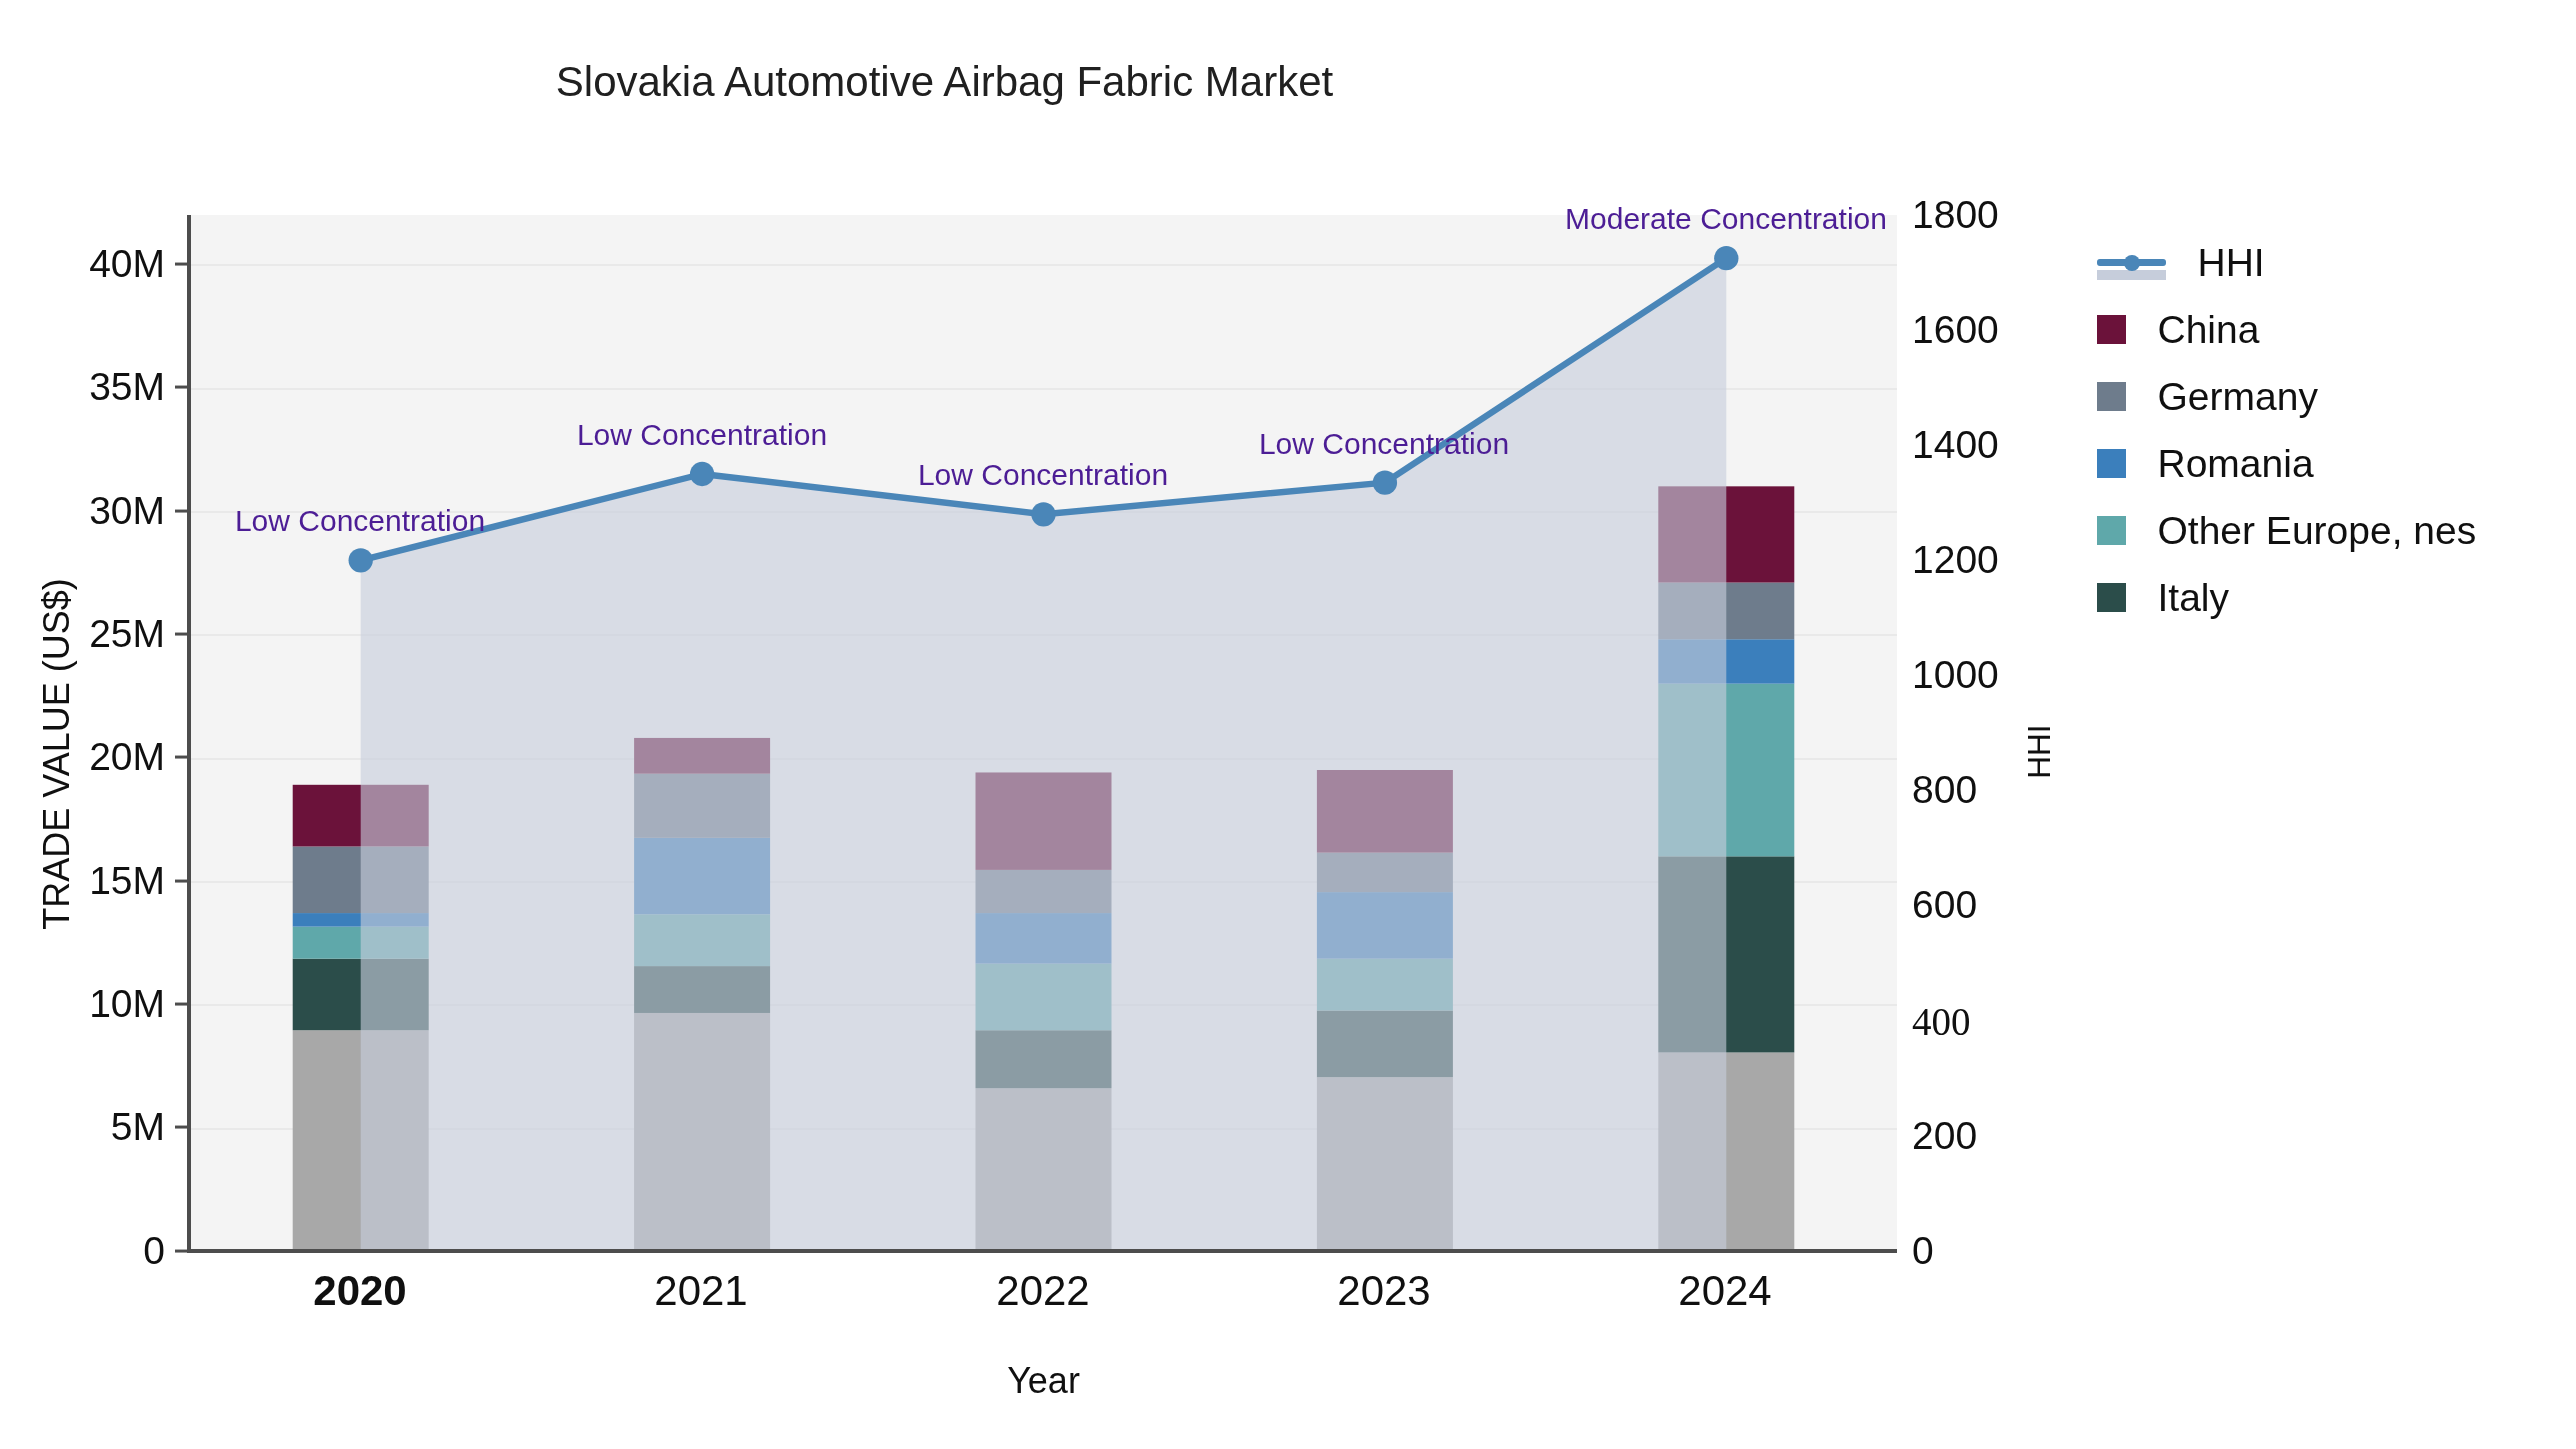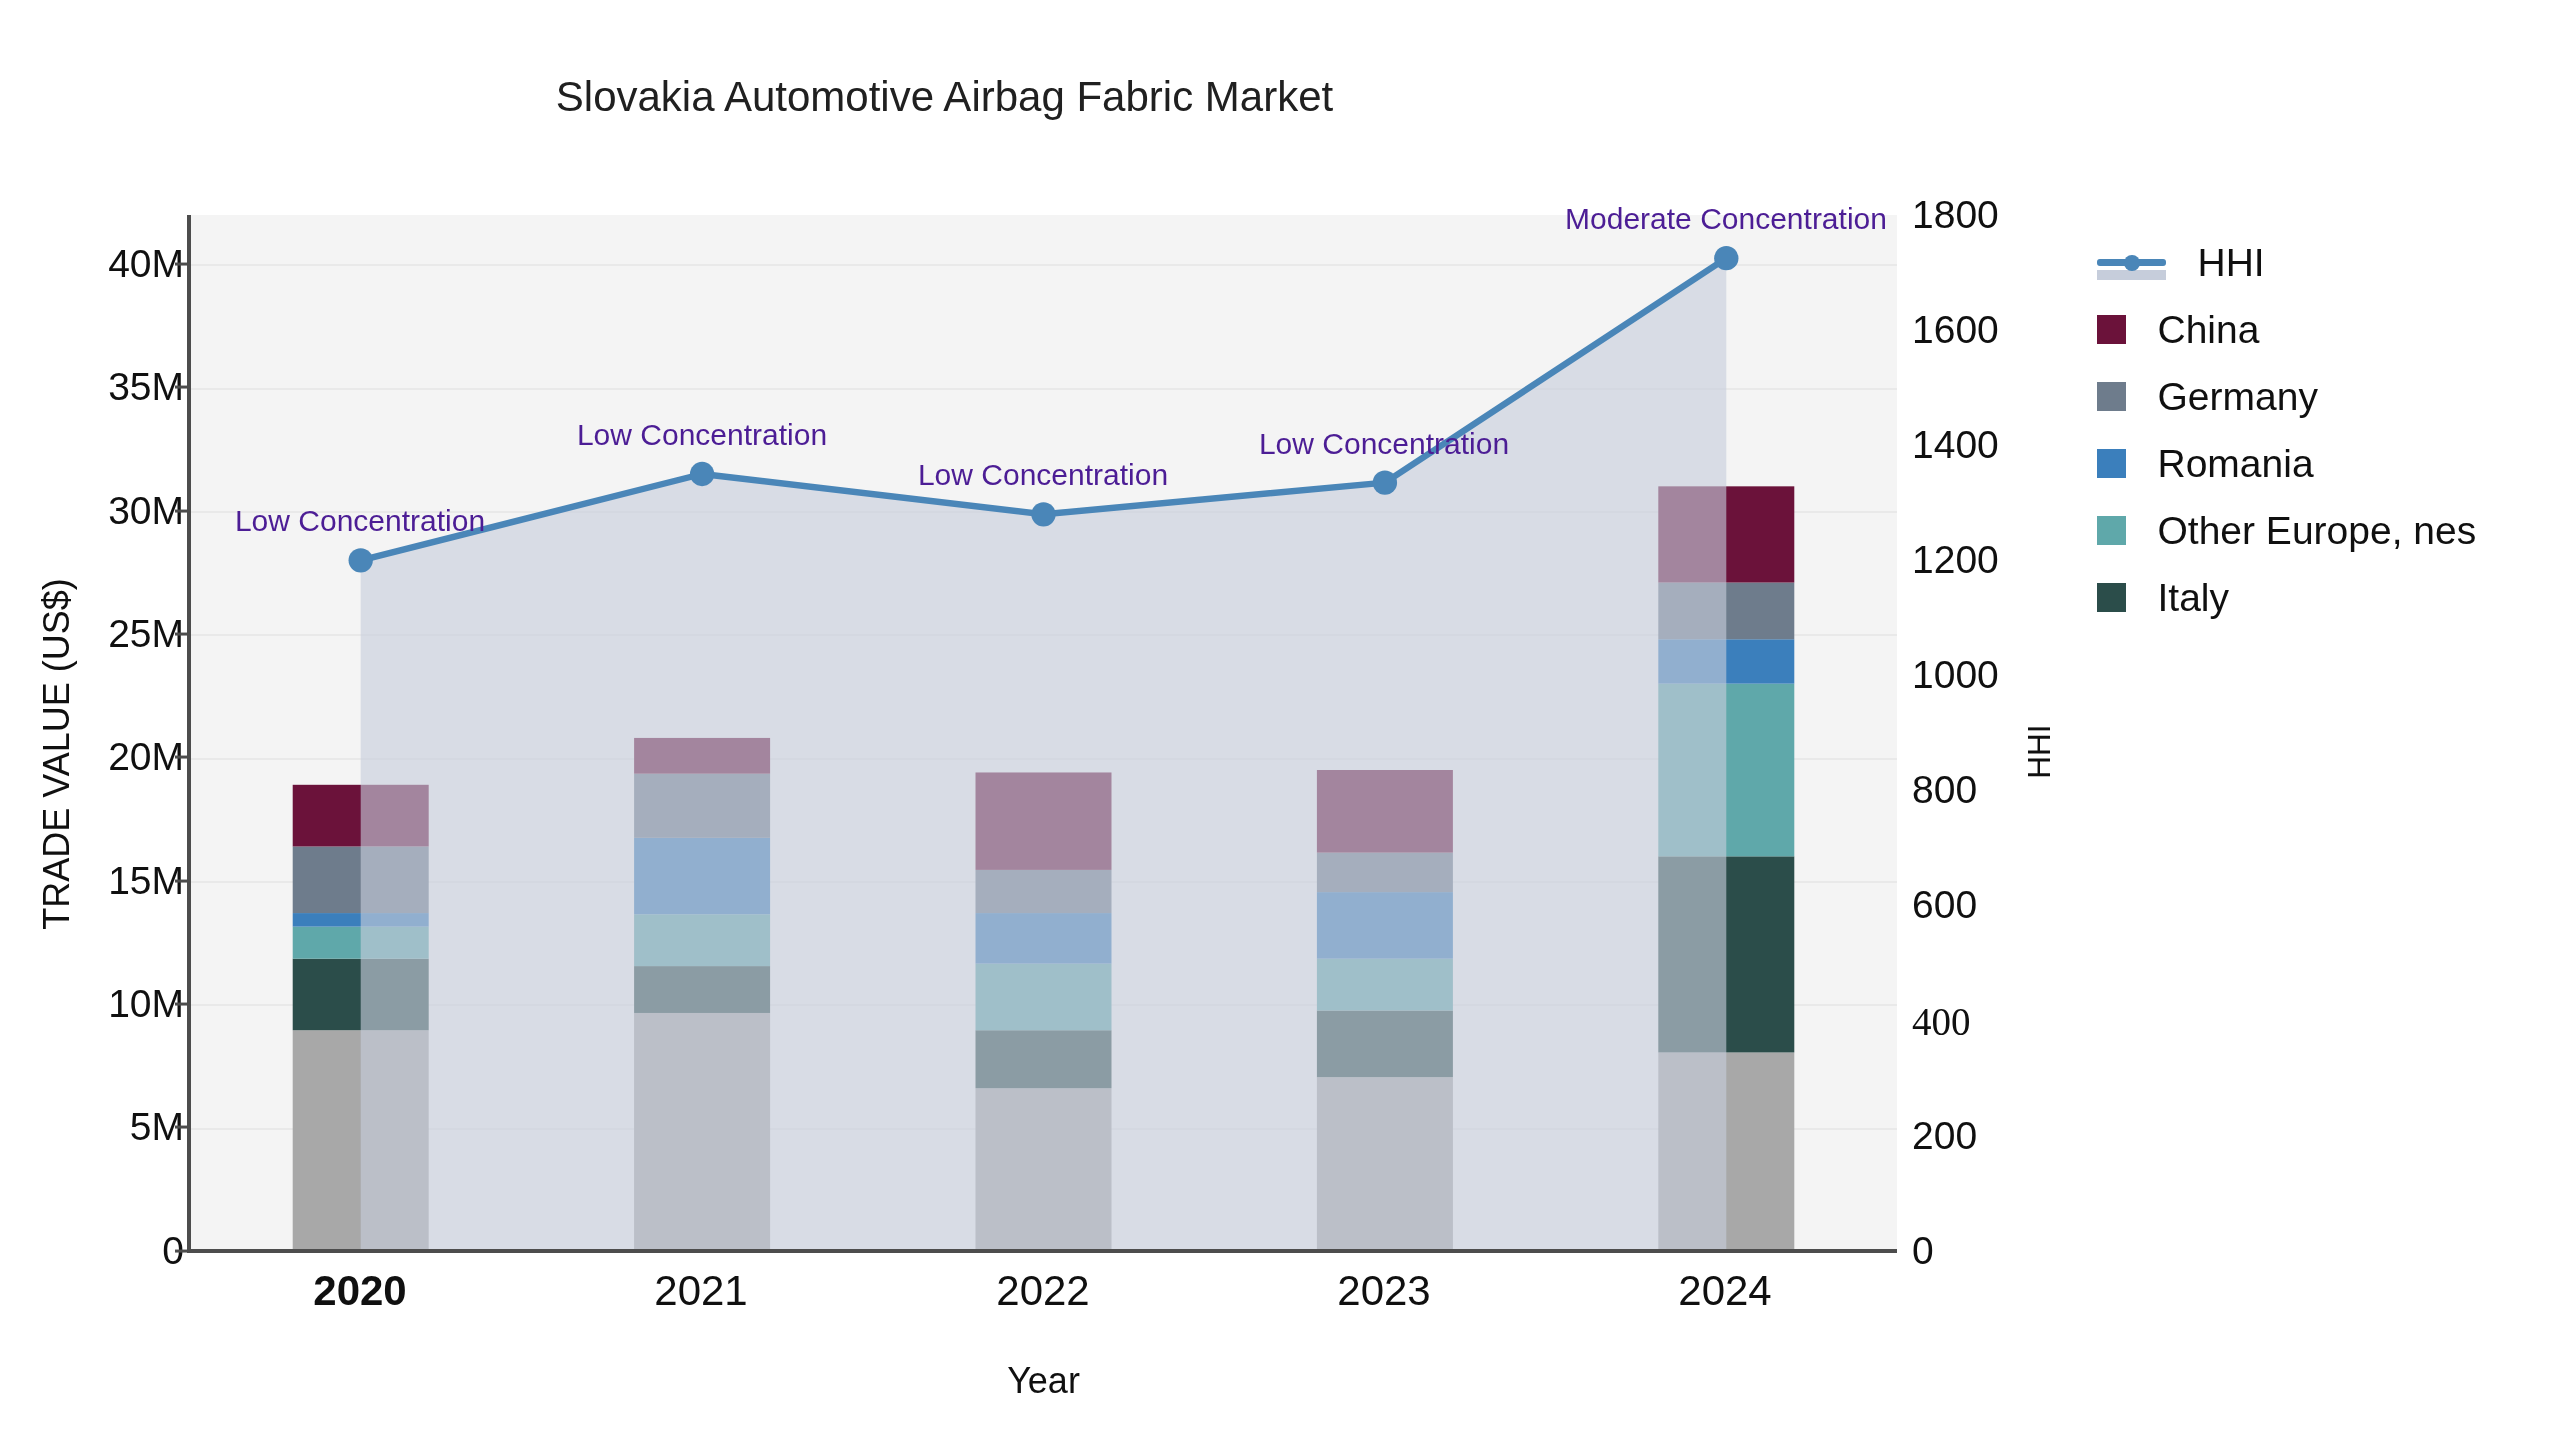--- a/index.html
+++ b/index.html
@@ -2,29 +2,29 @@
 <html style="font-size:11.4px"><head>
 <meta charset="utf-8">
 <style>
   html,body{margin:0;padding:0;background:#ffffff;}
   body{width:2576px;height:1449px;font-family:"Liberation Sans",sans-serif;overflow:hidden;}
   #root{position:relative;width:2576px;height:1449px;}
 
   
   .title{position:absolute;left:0;top:56px;width:1889px;text-align:center;
          font-size:42px;color:#202020;line-height:1.22;font-family:"Liberation Sans",sans-serif;}
-  .title div{white-space:nowrap;margin-top:15px;}
+  .title div{white-space:nowrap;}
 
   
   .plot{position:absolute;left:190px;top:215px;width:1707px;height:1036px;background:#f4f4f4;}
   .gridline{position:absolute;left:0;width:100%;height:2.1px;background:#e9e9e9;}
   .axis-baseline{position:absolute;left:190px;top:1249px;width:1707px;height:3.6px;background:#4d4d4d;}
   .axis-left{position:absolute;left:187px;top:215px;width:3.6px;height:1038px;background:#4d4d4d;}
   .ytick{position:absolute;width:165px;text-align:right;font-size:39px;color:#101010;
-         transform:translateY(-50%);left:19px;}
+         transform:translateY(-50%);left:0;}
   .ytick-mark{position:absolute;left:175px;width:14.3px;height:2.9px;background:#4d4d4d;transform:translateY(-50%);}
   .ylabel-left{position:absolute;left:-215px;top:733px;width:544px;text-align:center;
       font-size:36px;color:#101010;transform:rotate(-90deg);transform-origin:center center;}
 
   
   .y2tick{position:absolute;left:1912px;width:179px;text-align:left;font-size:39px;color:#101010;
           transform:translateY(-50%);}
   .ylabel-right{position:absolute;left:1767px;top:733px;width:544px;text-align:center;
       font-size:31.5px;color:#101010;transform:rotate(-90deg);transform-origin:center center;}
 

